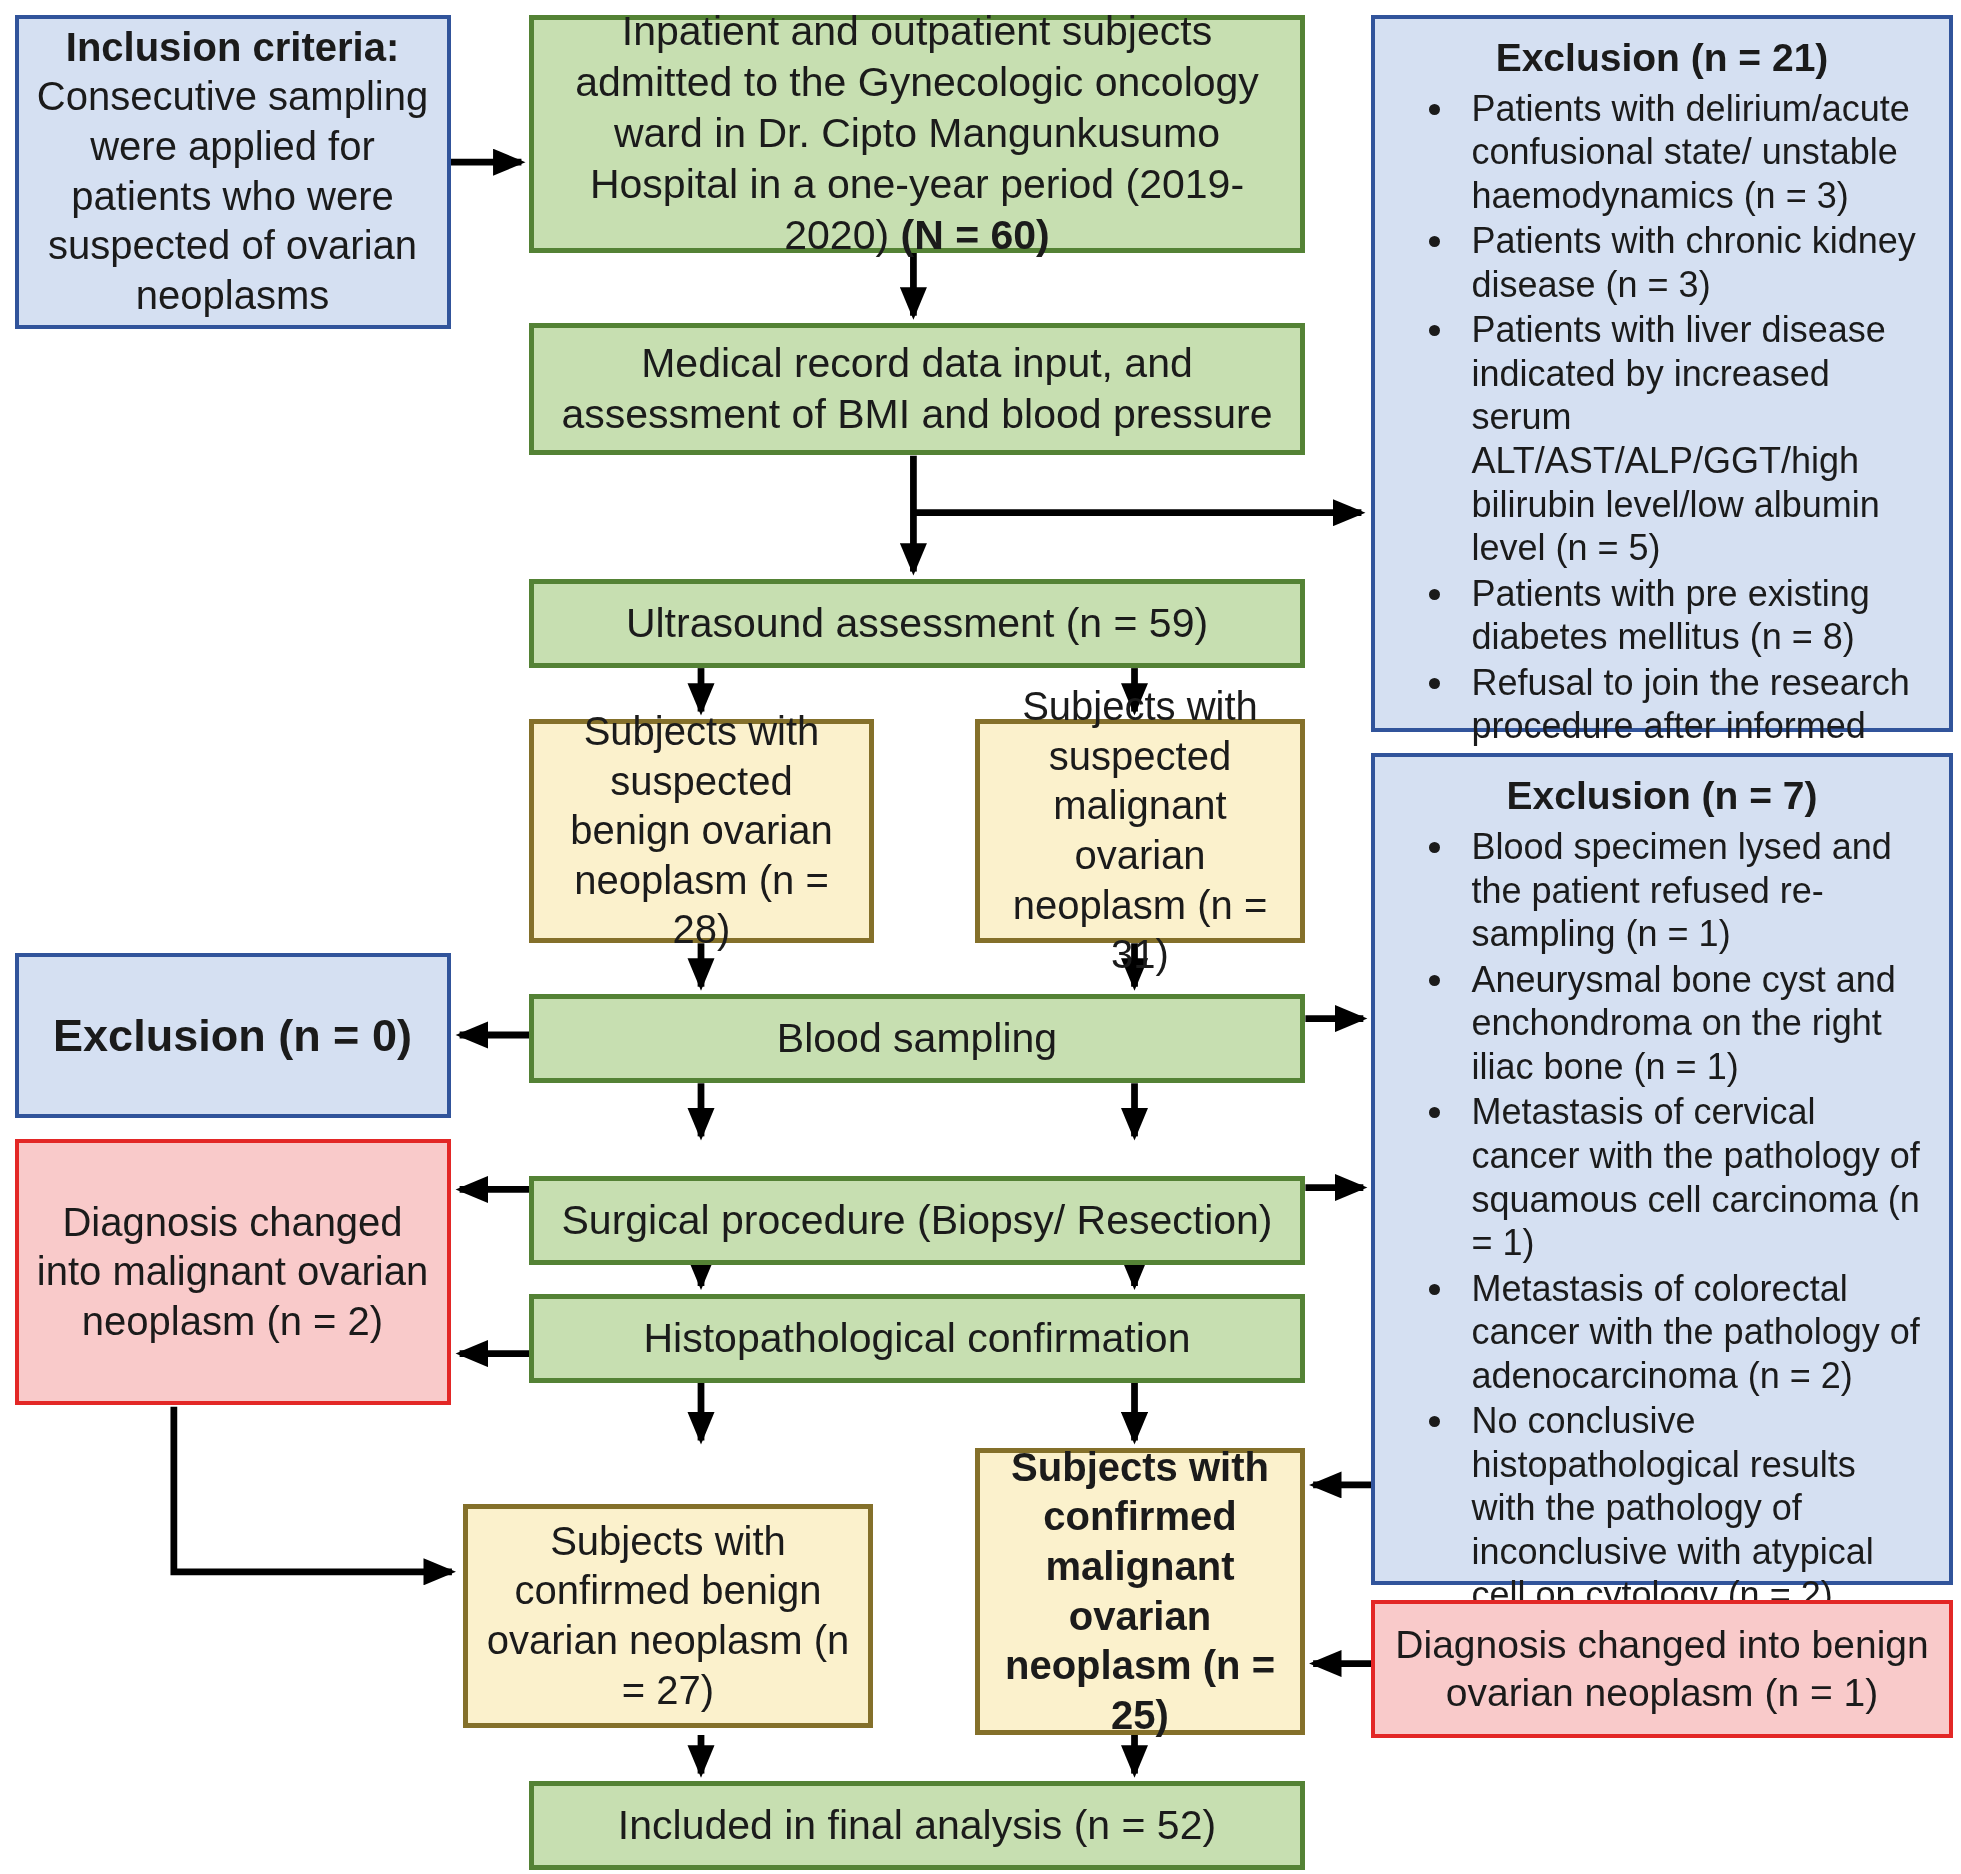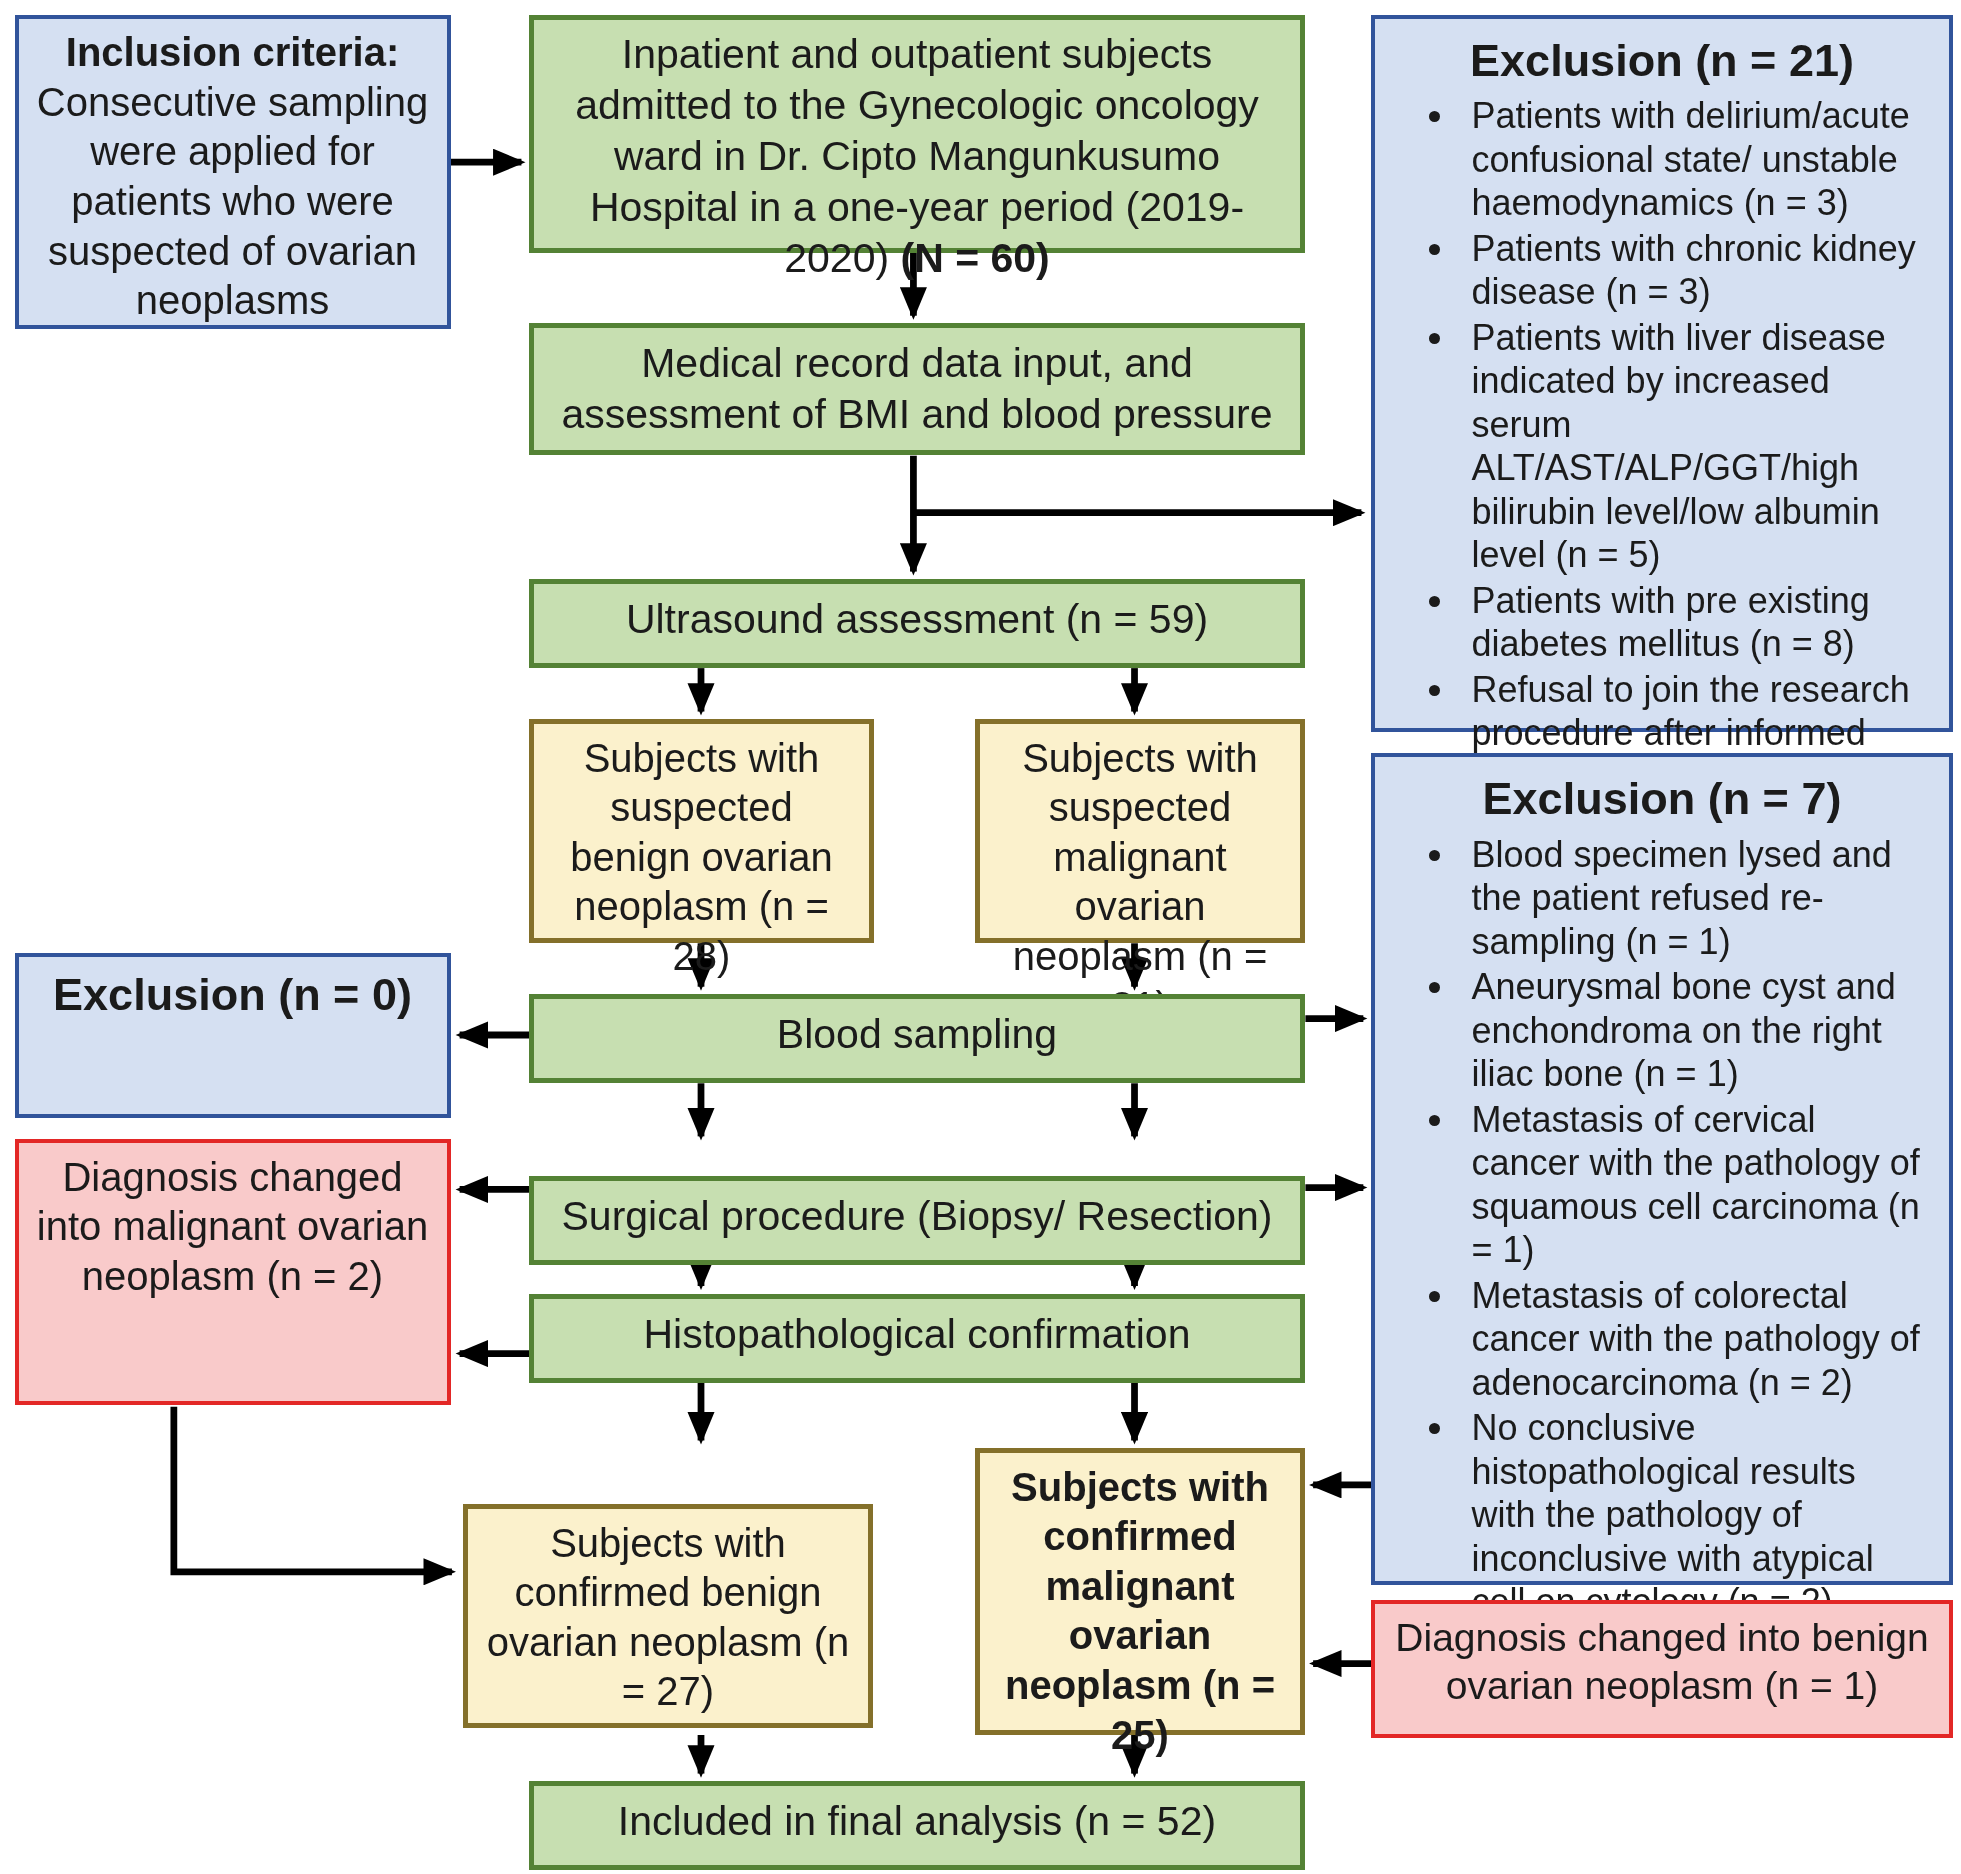--- a/index.html
+++ b/index.html
@@ -13,35 +13,35 @@
   html,body{margin:0;padding:0;background:#ffffff;}
   #stage{
     position:relative; width:1962px; height:1874px; background:#ffffff;
     font-family:"Liberation Sans", sans-serif; color:var(--text);
   }
   #wires{position:absolute; left:0; top:0; width:1962px; height:1874px;}
   #wires path, #wires line{stroke:var(--arrow); stroke-width:7; fill:none;}
   #wires marker path{fill:var(--arrow); stroke:none;}
   .box{
     position:absolute; box-sizing:border-box;
-    display:flex; flex-direction:column; align-items:center; justify-content:flex-start;
+    display:flex; flex-direction:column; align-items:center; justify-content:center;
     text-align:center; line-height:1.24;
   }
   .green { background:var(--green-fill);  border:5.8px solid var(--green-border); }
   .yellow{ background:var(--yellow-fill); border:5.8px solid var(--yellow-border); }
   .blue  { background:var(--blue-fill);   border:4.8px solid var(--blue-border); }
   .red   { background:var(--red-fill);    border:4.8px solid var(--red-border); }
   .f41{font-size:40px;} .f42{font-size:41px;} .f40{font-size:39px;}
   .bold{font-weight:700;}
   .pad{padding:9.7px 17.4px;}
   .listbox{
     align-items:stretch; justify-content:flex-start;
     text-align:left; padding:15.4px 21px 9.7px 21px; font-size:36px; line-height:1.21;
   }
-  .listbox .list-title{display:block; text-align:center; font-weight:700; font-size:45px; margin-bottom:1.9px;}
+  .listbox .list-title{display:block; text-align:center; font-weight:700; font-size:39px; margin-bottom:1.9px;}
   .listbox ul{margin:3.9px 0 0 0; padding-left:62px; list-style:disc;}
   .listbox li{margin-bottom:1.9px; padding-left:13.5px;}
   .title-line{display:block;}
 </style>
 </head>
 <body>
 
 <div id="stage">
 
   <svg id="wires" viewBox="0 0 2032 1941">

